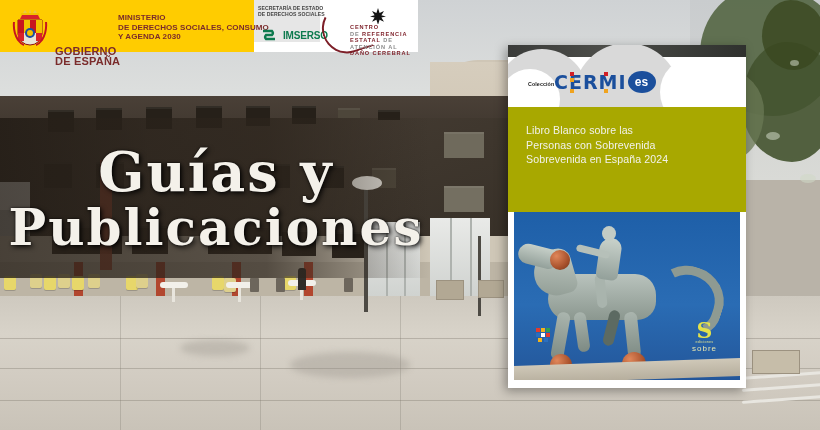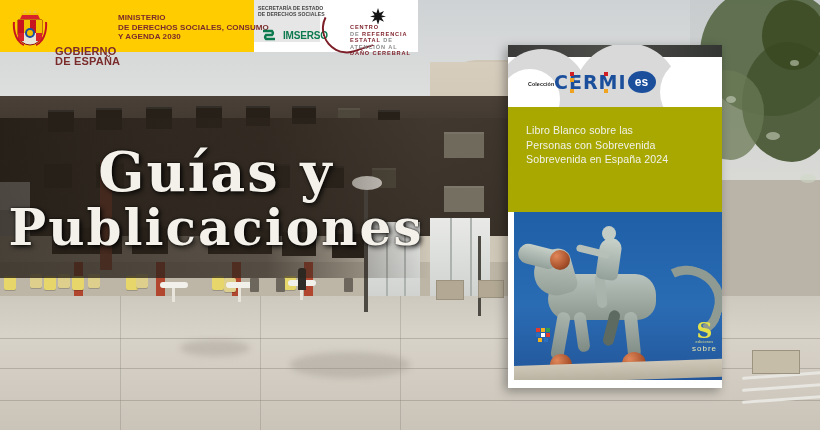--- a/index.html
+++ b/index.html
@@ -105,21 +105,21 @@
   .crea{position:absolute;left:322px;top:4px;width:92px;height:46px;}
   .crea-arc{position:absolute;left:0;top:0;width:42px;height:46px;
        border:2.4px solid #7d1f28;border-right-color:transparent;border-top-color:transparent;
        border-radius:42px 0 0 42px;transform:rotate(-18deg);}
   .crea-star{position:absolute;left:48px;top:4px;width:16px;height:16px;color:#1a1a1a;font-size:17px;line-height:14px;}
   .crea-text{position:absolute;left:28px;top:20px;font-size:5.6px;line-height:6.6px;
        color:#7d1f28;letter-spacing:.9px;font-weight:700;white-space:nowrap;}
   .crea-text .lt{color:#8b8b8b;font-weight:600;}
 
   
-  .book{position:absolute;left:508px;top:45px;width:214px;height:343px;
+  .book{position:absolute;left:508px;top:45px;width:238px;height:343px;
         background:#ffffff;box-shadow:-3px 3px 10px rgba(0,0,0,.35);overflow:hidden;z-index:5;}
   .book-topbar{position:absolute;left:0;top:0;width:238px;height:12px;
         background:linear-gradient(90deg,#3a3b39,#4c4d49 40%,#2f312e);}
   .book-white{position:absolute;left:0;top:12px;width:238px;height:50px;background:#fff;}
   .cc-arc{position:absolute;border-radius:50%;background:#d9d9d9;}
   .cc1{left:-12px;top:4px;width:92px;height:92px;}
   .cc1i{position:absolute;left:4px;top:20px;width:60px;height:60px;border-radius:50%;background:#fff;}
   .cc2{left:66px;top:-2px;width:106px;height:106px;}
   .cc2i{position:absolute;left:86px;top:14px;width:70px;height:70px;border-radius:50%;background:#fff;}
 

